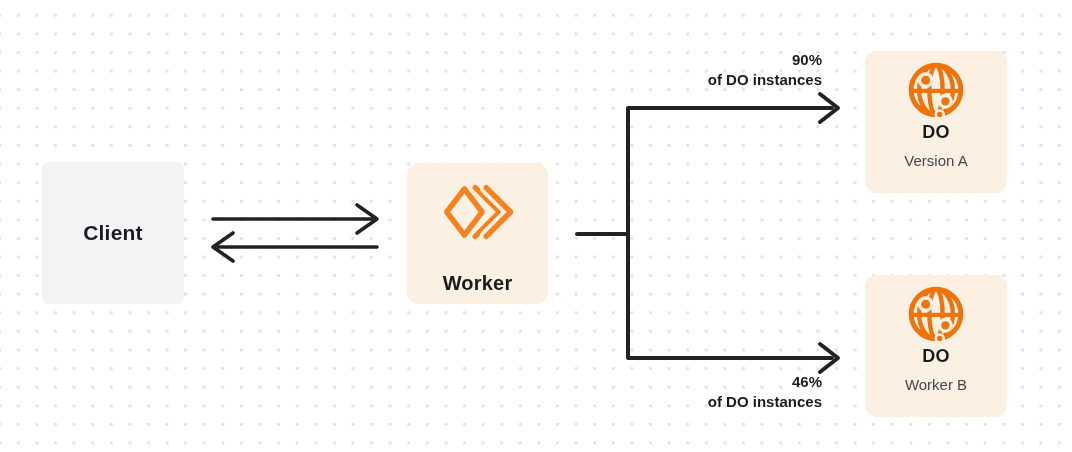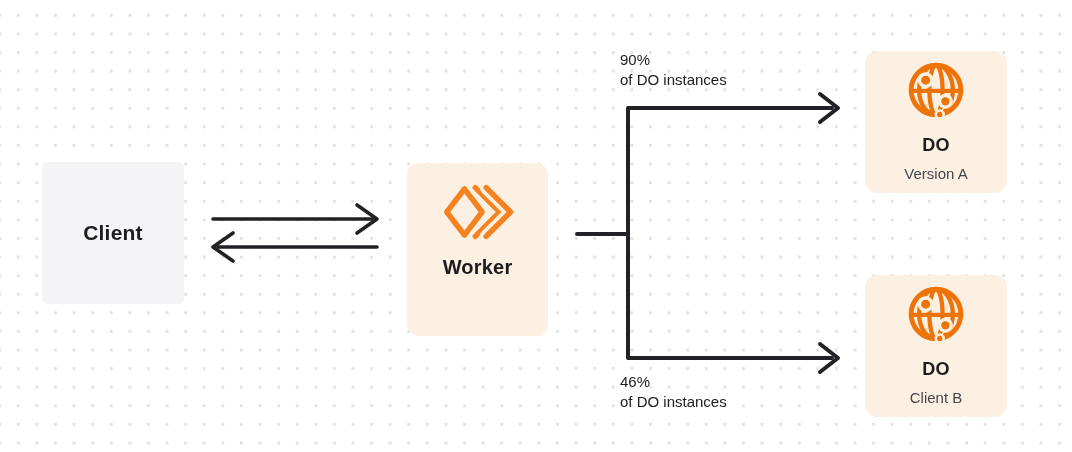--- a/index.html
+++ b/index.html
@@ -42,54 +42,55 @@
     align-items:center;justify-content:center;
     box-sizing:border-box;
   }
   .node-client{
     left:42px;top:162px;width:142px;height:142px;
     background:var(--client-box);
     border-radius:6px;
   }
   .node-client .title{font-size:21px;}
   .node-worker{
-    left:407px;top:163px;width:141px;height:173px;
+    left:407px;top:163px;width:141px;height:141px;
     background:var(--cream-box);
     border-radius:12px;
     justify-content:flex-start;
     padding-top:18px;
+    gap:16px;
   }
   .node-do{
     left:865px;width:142px;height:142px;
     background:var(--cream-box);
     border-radius:12px;
     justify-content:flex-start;
     padding-top:9px;
   }
   .node-do-a{top:51px;}
   .node-do-b{top:275px;}
   .title{
     font-weight:bold;
     color:var(--text-dark);
     font-size:20px;
     letter-spacing:.2px;
   }
   .node-worker .title{margin-top:13px;}
-  .node-do .title{font-size:18px;margin-top:15px;}
+  .node-do .title{font-size:18px;margin-top:2px;}
   .subtitle{
     font-size:15px;
     color:var(--text-muted);
     margin-top:9px;
   }
   .split-label{
     position:absolute;
     left:620px;width:202px;
-    text-align:left;
+    text-align:right;
     font-size:15px;
-    font-weight:400;
+    font-weight:700;
     color:var(--text-dark);
     line-height:20px;
   }
   .split-label-top{top:50px;}
   .split-label-bottom{top:372px;}
   .icon-workers{width:76px;height:62px;}
   .icon-workers .orange{stroke:var(--worker-orange);fill:none;stroke-width:8;stroke-linejoin:round;stroke-linecap:round;}
   .icon-workers .gap{stroke:var(--cream-box);fill:none;stroke-width:19;stroke-linejoin:round;stroke-linecap:round;}
   .icon-globe{width:60px;height:60px;}
   .icon-globe .g-stroke{stroke:var(--globe-orange);fill:none;stroke-width:4.6;stroke-linecap:round;}
@@ -154,21 +155,21 @@
       <ellipse class="g-stroke" cx="32" cy="32" rx="7" ry="26.5"></ellipse>
       <path class="g-stroke" d="M6 33 L58 33"></path>
       <circle class="g-halo" cx="21" cy="21.5" r="8.5"></circle>
       <circle class="g-dot" cx="21" cy="21.5" r="4.8"></circle>
       <circle class="g-halo" cx="42" cy="44" r="8"></circle>
       <circle class="g-dot" cx="42" cy="44" r="4.4"></circle>
       <circle class="g-halo" cx="36" cy="58" r="5.6"></circle>
       <circle class="g-dot" cx="36" cy="58" r="2.8"></circle>
     </svg>
     <div class="title">DO</div>
-    <div class="subtitle">Client B</div>
+    <div class="subtitle">Worker B</div>
   </div>
 
   <div class="split-label split-label-top">
     <div>90%</div>
     <div>of DO instances</div>
   </div>
   <div class="split-label split-label-bottom">
     <div>46%</div>
     <div>of DO instances</div>
   </div>

